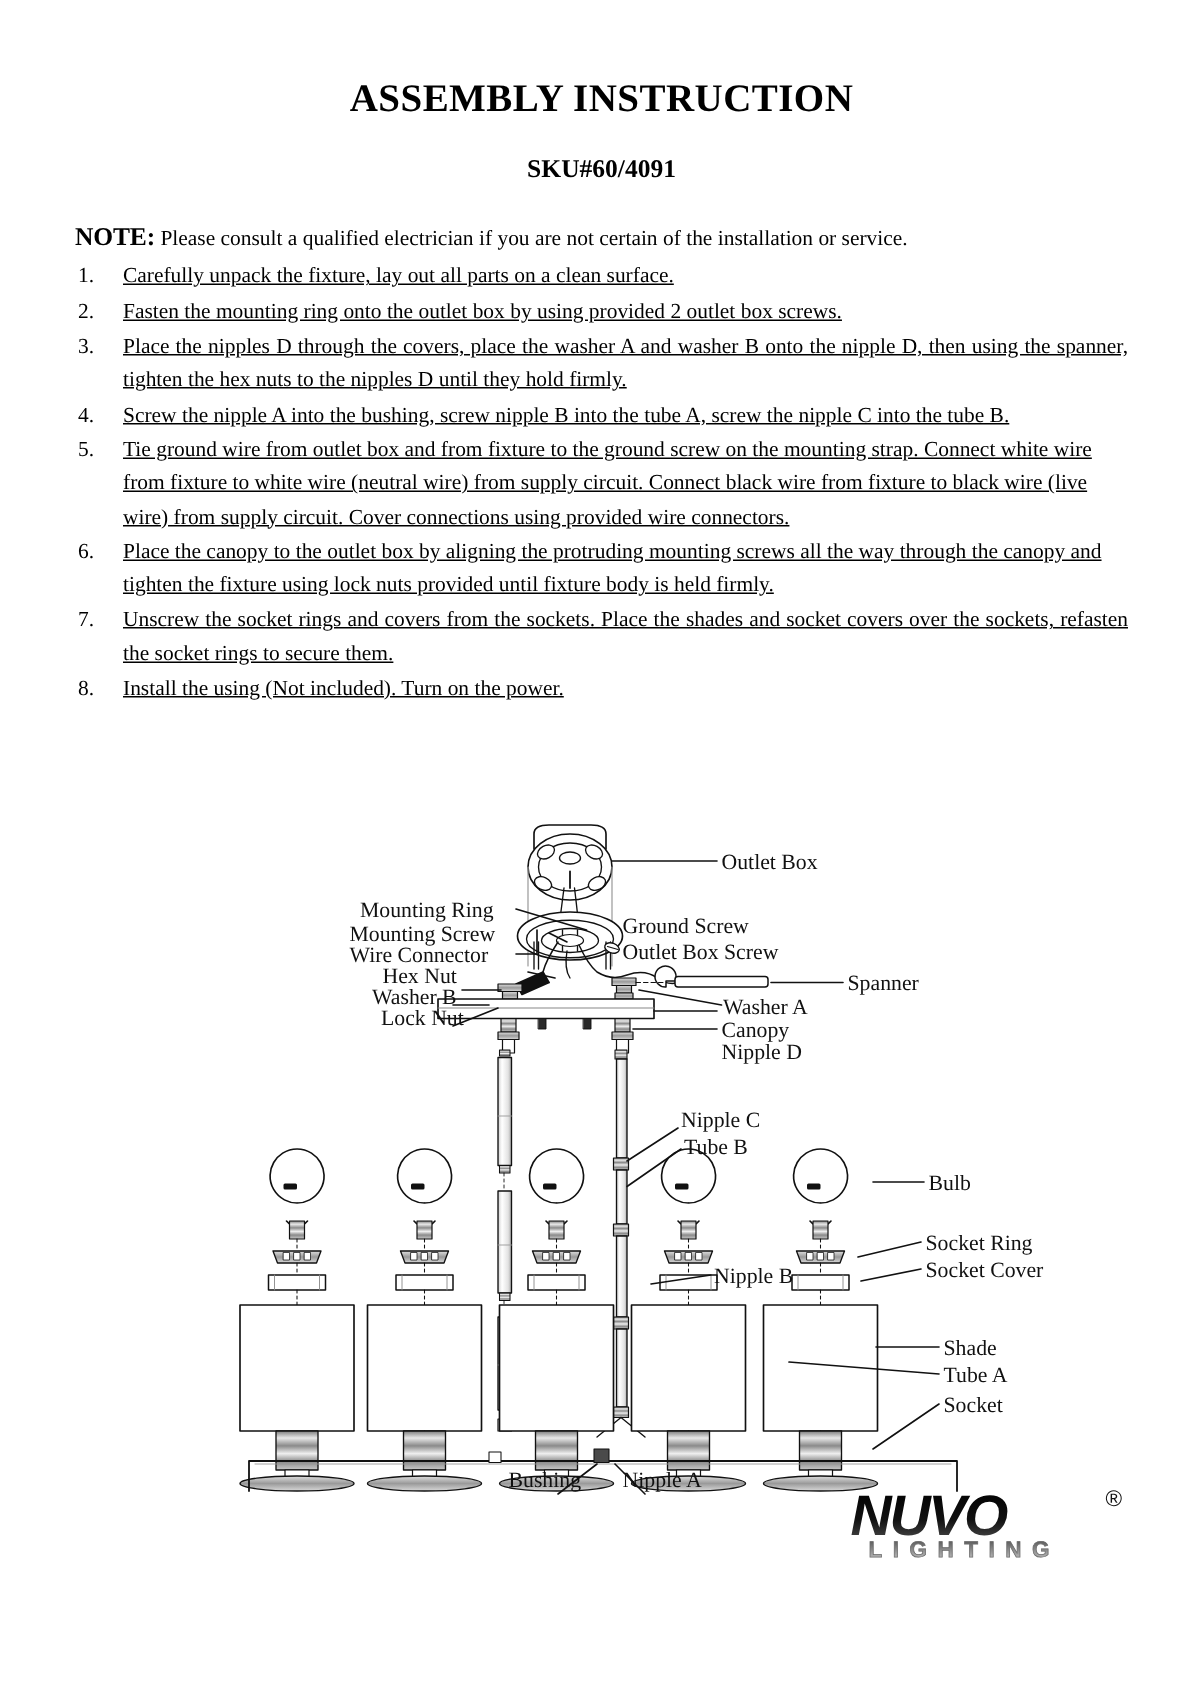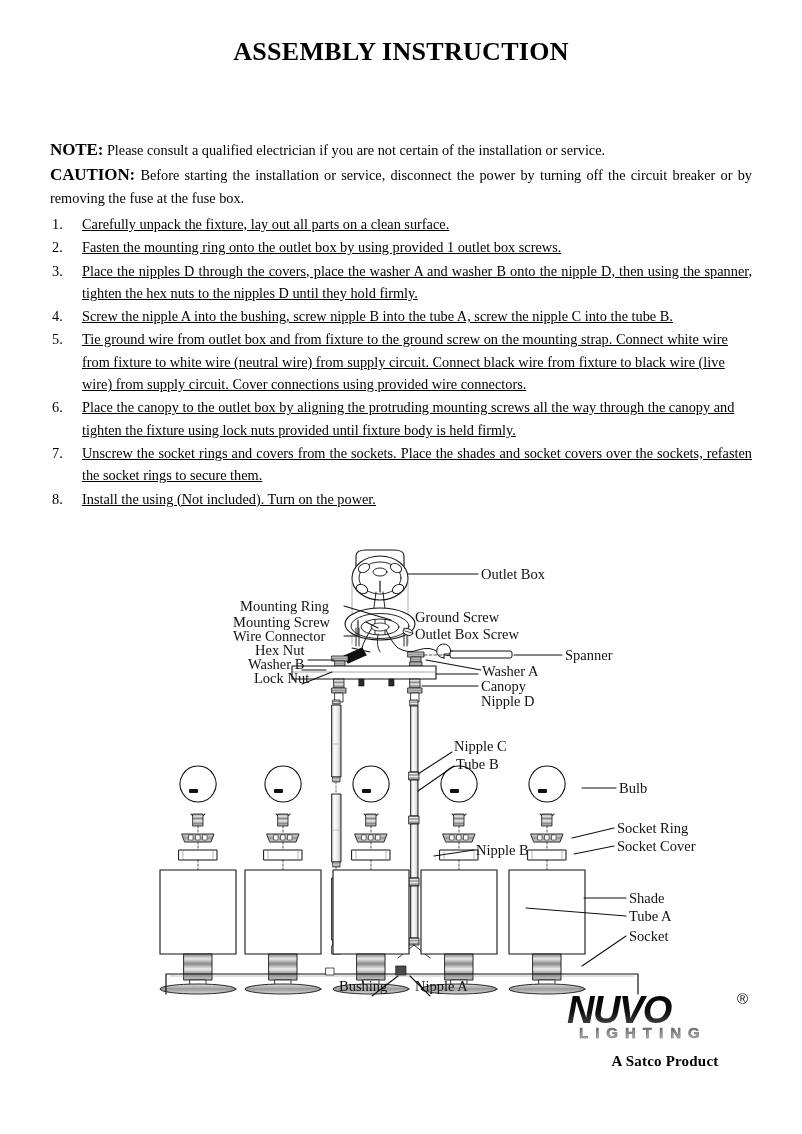--- a/index.html
+++ b/index.html
@@ -19,42 +19,42 @@
     position: absolute;
     inset: 0;
     padding: 0;
   }
   .title {
     text-align: center;
     font-weight: bold;
     font-size: 26px;
     letter-spacing: 0.3px;
     margin: 0;
-    padding-top: 38px;
+    padding-top: 52px;
     line-height: 1.1;
   }
   .sku {
     text-align: center;
     font-weight: bold;
     font-size: 17px;
     margin: 0;
     padding-top: 22px;
   }
   .body-block {
     margin: 0 50px 0 50px;
     padding-top: 22px;
     font-size: 14.3px;
     line-height: 1.52;
   }
   .lead-line {
     text-align: justify;
     text-justify: inter-word;
     margin: 0;
   }
-  .lead-line.nojust { text-align: left; margin-top: 48px; }
+  .lead-line.nojust { text-align: left; }
   .lead-kw {
     font-weight: bold;
     font-size: 17px;
     letter-spacing: -0.1px;
   }
   ol.steps {
     list-style: none;
     margin: 3px 0 0 0;
     padding: 0;
     counter-reset: stepnum;
@@ -100,30 +100,30 @@
     margin-top: 1px;
     letter-spacing: 0.2px;
   }
 </style>
 </head>
 <body>
 
 <div class="page">
 
   <h1 class="title">ASSEMBLY INSTRUCTION</h1>
+  <div class="sku">SKU#60/4091</div>
 
   <div class="body-block">
 
     <p class="lead-line nojust"><span class="lead-kw">NOTE:</span> <span>Please consult a qualified electrician if you are not certain of the installation or service.</span></p>
 
-    <p class="lead-line"><span class="lead-kw">CAUTION:</span> <span>Before starting the installation or service, disconnect the power by turning off the circuit breaker or by removing the fuse at the fuse box.</span></p>
 
     <ol class="steps">
       <li>Carefully unpack the fixture, lay out all parts on a clean surface.</li>
-      <li>Fasten the mounting ring onto the outlet box by using provided 1 outlet box screws.</li>
+      <li>Fasten the mounting ring onto the outlet box by using provided 2 outlet box screws.</li>
       <li class="just">Place the nipples D through the covers, place the washer A and washer B onto the nipple D, then using the spanner, tighten the hex nuts to the nipples D until they hold firmly.</li>
       <li>Screw the nipple A into the bushing, screw nipple B into the tube A, screw the nipple C into the tube B.</li>
       <li>Tie ground wire from outlet box and from fixture to the ground screw on the mounting strap. Connect white wire from fixture to white wire (neutral wire) from supply circuit. Connect black wire from fixture to black wire (live wire) from supply circuit. Cover connections using provided wire connectors.</li>
       <li>Place the canopy to the outlet box by aligning the protruding mounting screws all the way through the canopy and tighten the fixture using lock nuts provided until fixture body is held firmly.</li>
       <li class="just">Unscrew the socket rings and covers from the sockets. Place the shades and socket covers over the sockets, refasten the socket rings to secure them.</li>
       <li>Install the using (Not included). Turn on the power.</li>
     </ol>
   </div>
 
   <div class="diagram-wrap">
@@ -422,16 +422,15 @@
         </linearGradient>
         <linearGradient id="litGrad" x1="0" y1="0" x2="0" y2="1">
           <stop offset="0" stop-color="#4a4a4a"></stop>
           <stop offset="1" stop-color="#d0d0d0"></stop>
         </linearGradient>
       </defs>
       <text x="2" y="33" font-family="Liberation Sans, DejaVu Sans, sans-serif" font-size="38" font-weight="bold" font-style="italic" letter-spacing="-1.5" fill="url(#nuvoGrad)">NUVO</text>
       <text x="172" y="14" font-family="Liberation Sans, DejaVu Sans, sans-serif" font-size="15" fill="#111">®</text>
       <text x="14" y="48" font-family="Liberation Sans, DejaVu Sans, sans-serif" font-size="15" font-weight="bold" letter-spacing="7" fill="url(#litGrad)" stroke="#6b6b6b" stroke-width="0.5">LIGHTING</text>
     </svg>
-    <div class="satco">A Satco Product</div>
   </div>
 
 </div>
 
 </body></html>

